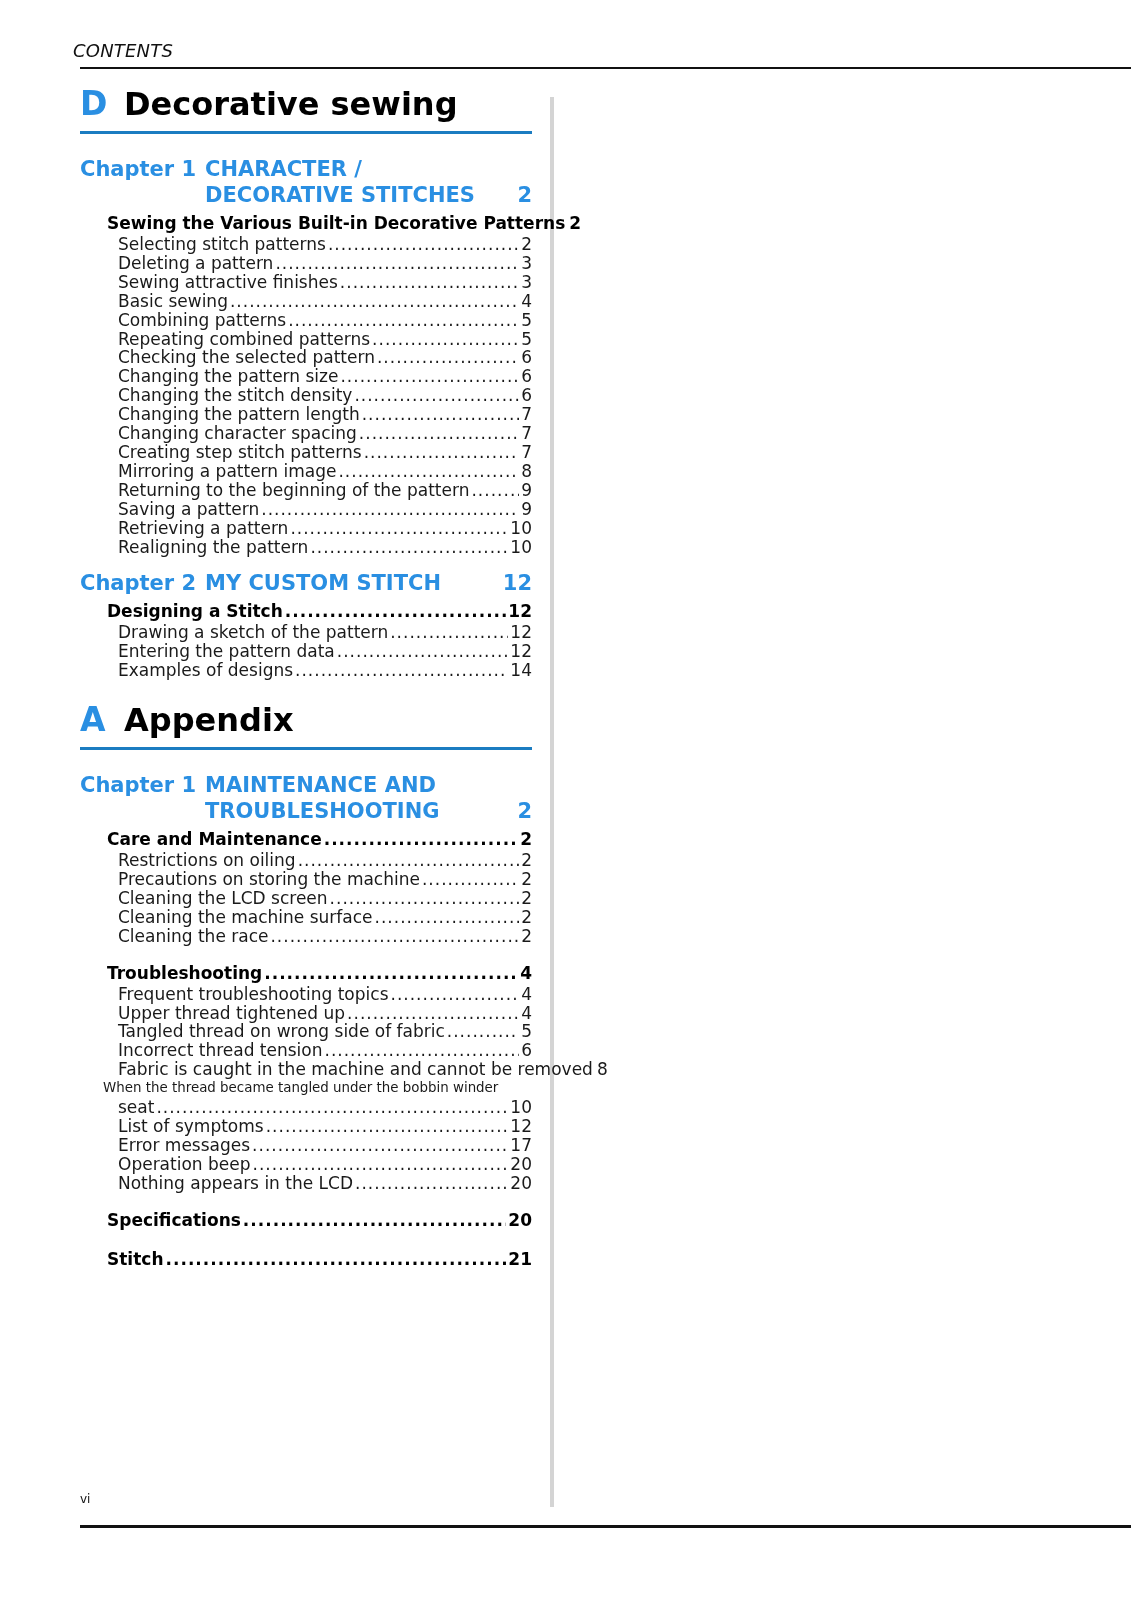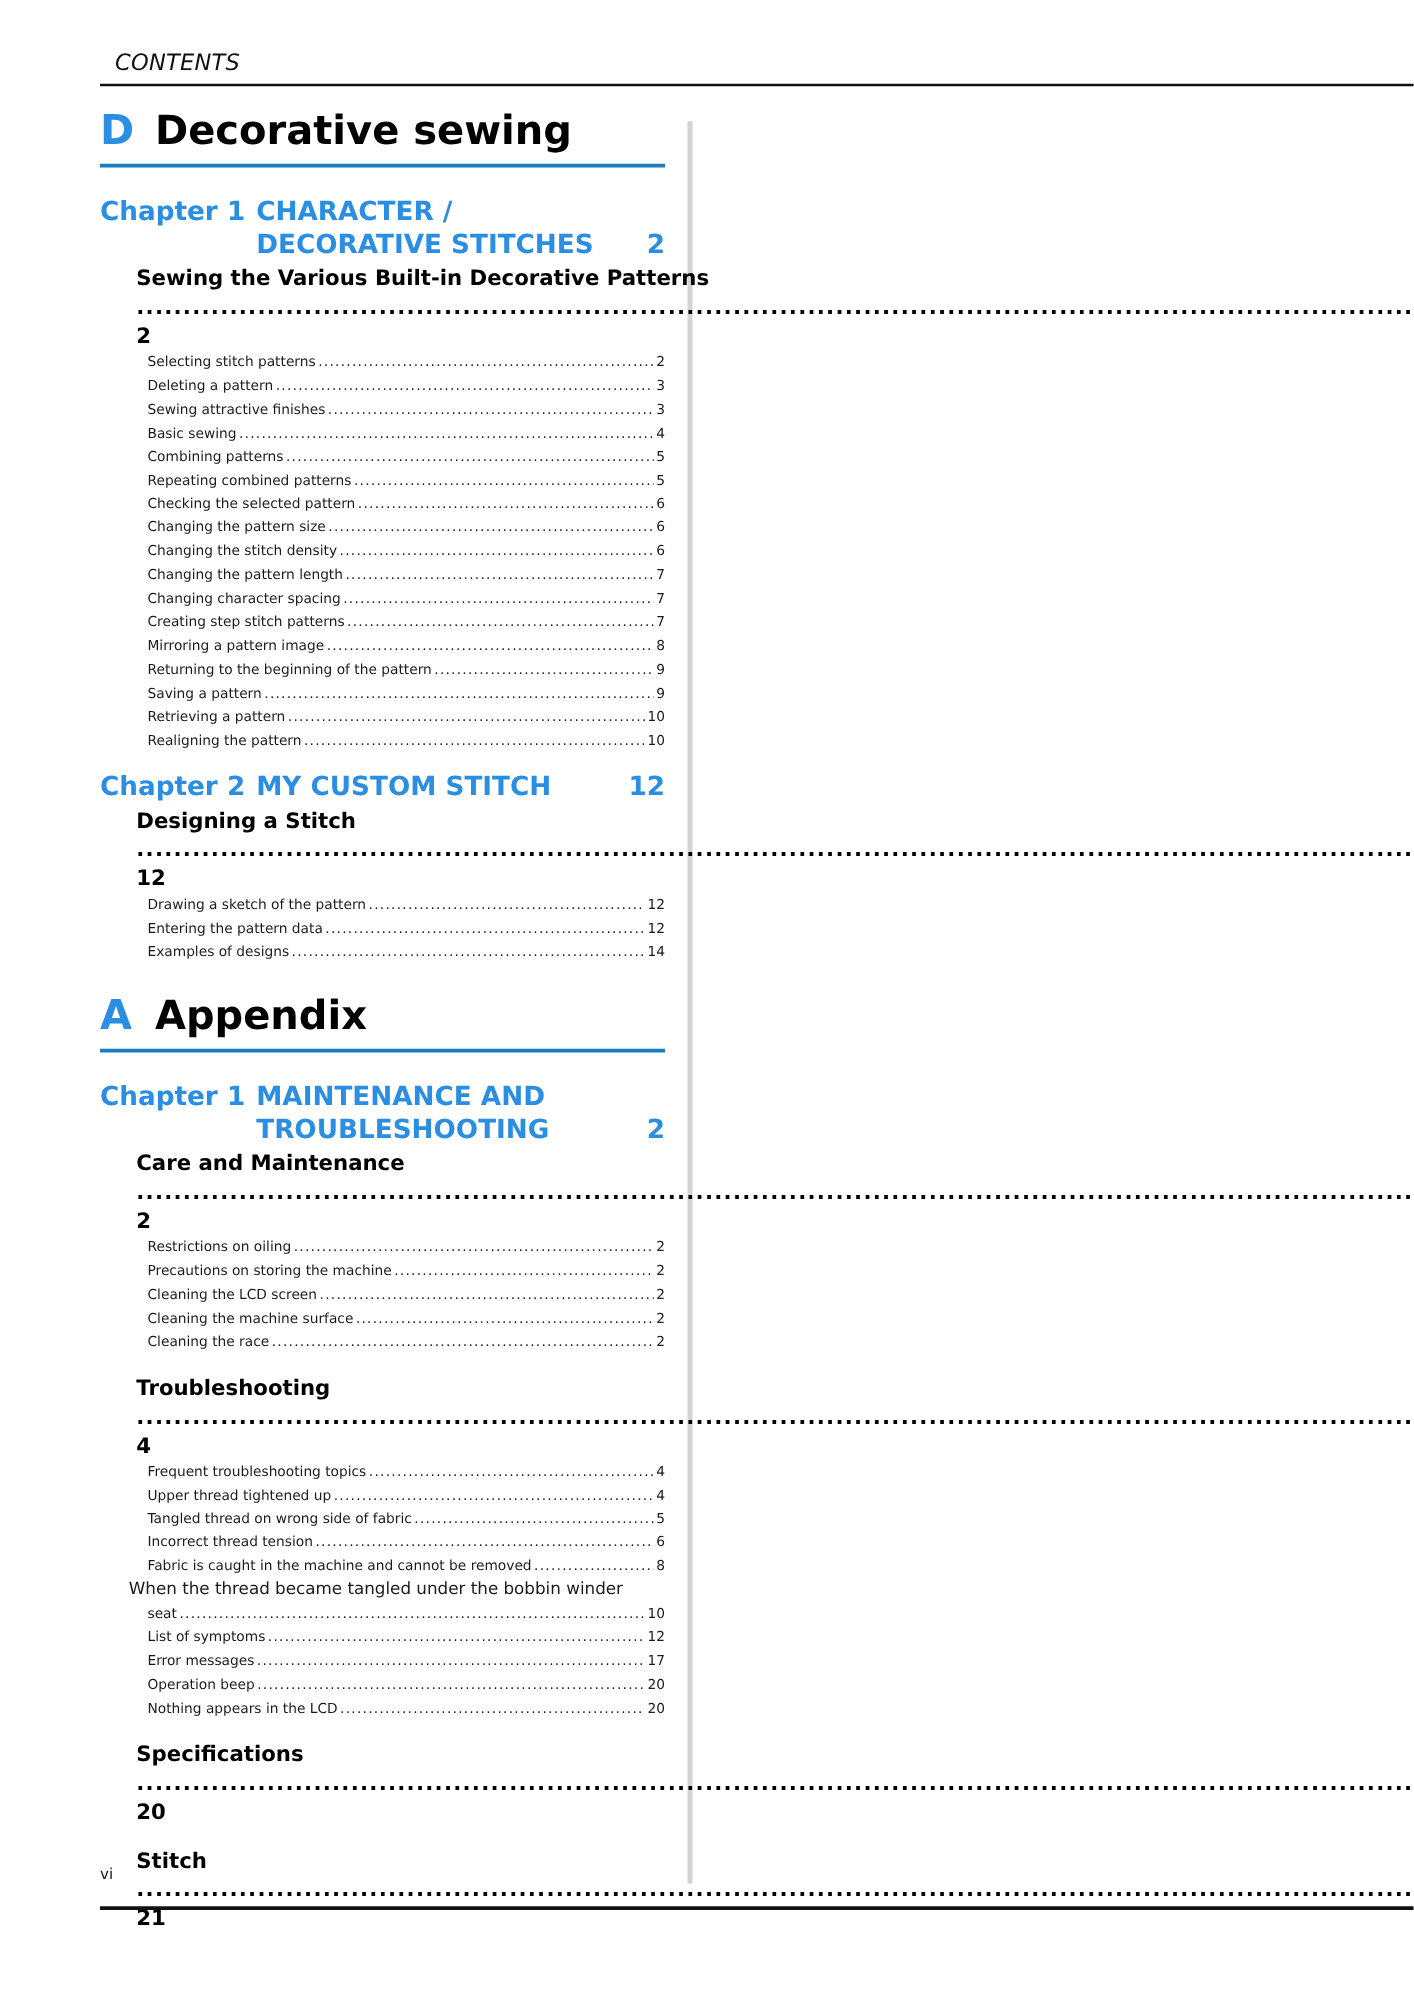--- a/index.html
+++ b/index.html
@@ -1,43 +1,43 @@
 <!DOCTYPE html>
 <html><head>
 <meta charset="utf-8">
 <style>
   html, body { margin: 0; padding: 0; background: #ffffff; }
   body {
     width: 1131px; height: 1600px; position: relative; overflow: hidden;
     font-family: "DejaVu Sans", "Liberation Sans", sans-serif; color: #111;
   }
   .running-head {
-    position: absolute; left: 92px; top: 40px;
+    position: absolute; left: 73px; top: 40px;
     font-size: 18px; font-style: italic; color: #111; letter-spacing: 0.2px;
   }
   .top-rule { position: absolute; left: 80px; right: 0; top: 67px; height: 2px; background: #111; }
   .bottom-rule { position: absolute; left: 80px; right: 0; top: 1525px; height: 3px; background: #111; }
   .page-number { position: absolute; left: 80px; top: 1492px; font-size: 12px; color: #111; }
   .col-divider { position: absolute; left: 550px; top: 97px; width: 4px; height: 1410px; background: #d4d4d4; }
 
   .toc { position: absolute; left: 80px; top: 84px; width: 452px; }
 
   .part-head { display: flex; align-items: baseline; padding-bottom: 8px; border-bottom: 3px solid #1b7cc1; }
   .part-letter { color: #2a8fe2; font-weight: bold; font-size: 33px; width: 44px; }
   .part-title { font-weight: bold; font-size: 32px; color: #000; }
 
   .chapter { display: flex; color: #2a8fe2; font-weight: bold; font-size: 21px; line-height: 26px; margin-top: 22px; }
   .chapter-num { width: 107px; flex: none; white-space: nowrap; }
   .chapter-title-wrap { flex: 1; position: relative; margin-left: 18px; }
   .chapter-title { display: block; padding-right: 40px; }
   .chapter-page { position: absolute; right: 0; bottom: 0; }
 
-  .section { display: flex; align-items: baseline; font-weight: bold; font-size: 17px; line-height: 23px; margin-left: 27px; margin-top: 4px; color: #000; flex-direction: column; }
+  .section { display: flex; align-items: baseline; font-weight: bold; font-size: 17px; line-height: 23px; margin-left: 27px; margin-top: 4px; color: #000; }
   .section.tight { margin-top: 16px; }
-  .entry { display: flex; align-items: baseline; font-size: 11px; line-height: 18.9px; margin-left: 38px; color: #1a1a1a; }
+  .entry { display: flex; align-items: baseline; font-size: 17px; line-height: 18.9px; margin-left: 38px; color: #1a1a1a; }
   .entry .label, .section .label { white-space: nowrap; }
   .leader { flex: 1; overflow: hidden; white-space: nowrap; margin: 0 2px; letter-spacing: 1px; }
   .leader::before { content: "................................................................................................................................................................................................"; }
   .pg { white-space: nowrap; text-align: right; }
   .entry-wrapline { font-size: 13.4px; line-height: 18.9px; margin-left: 23px; color: #1a1a1a; }
 
   .part-a { margin-top: 20px; }
 </style>
 </head>
 <body>

